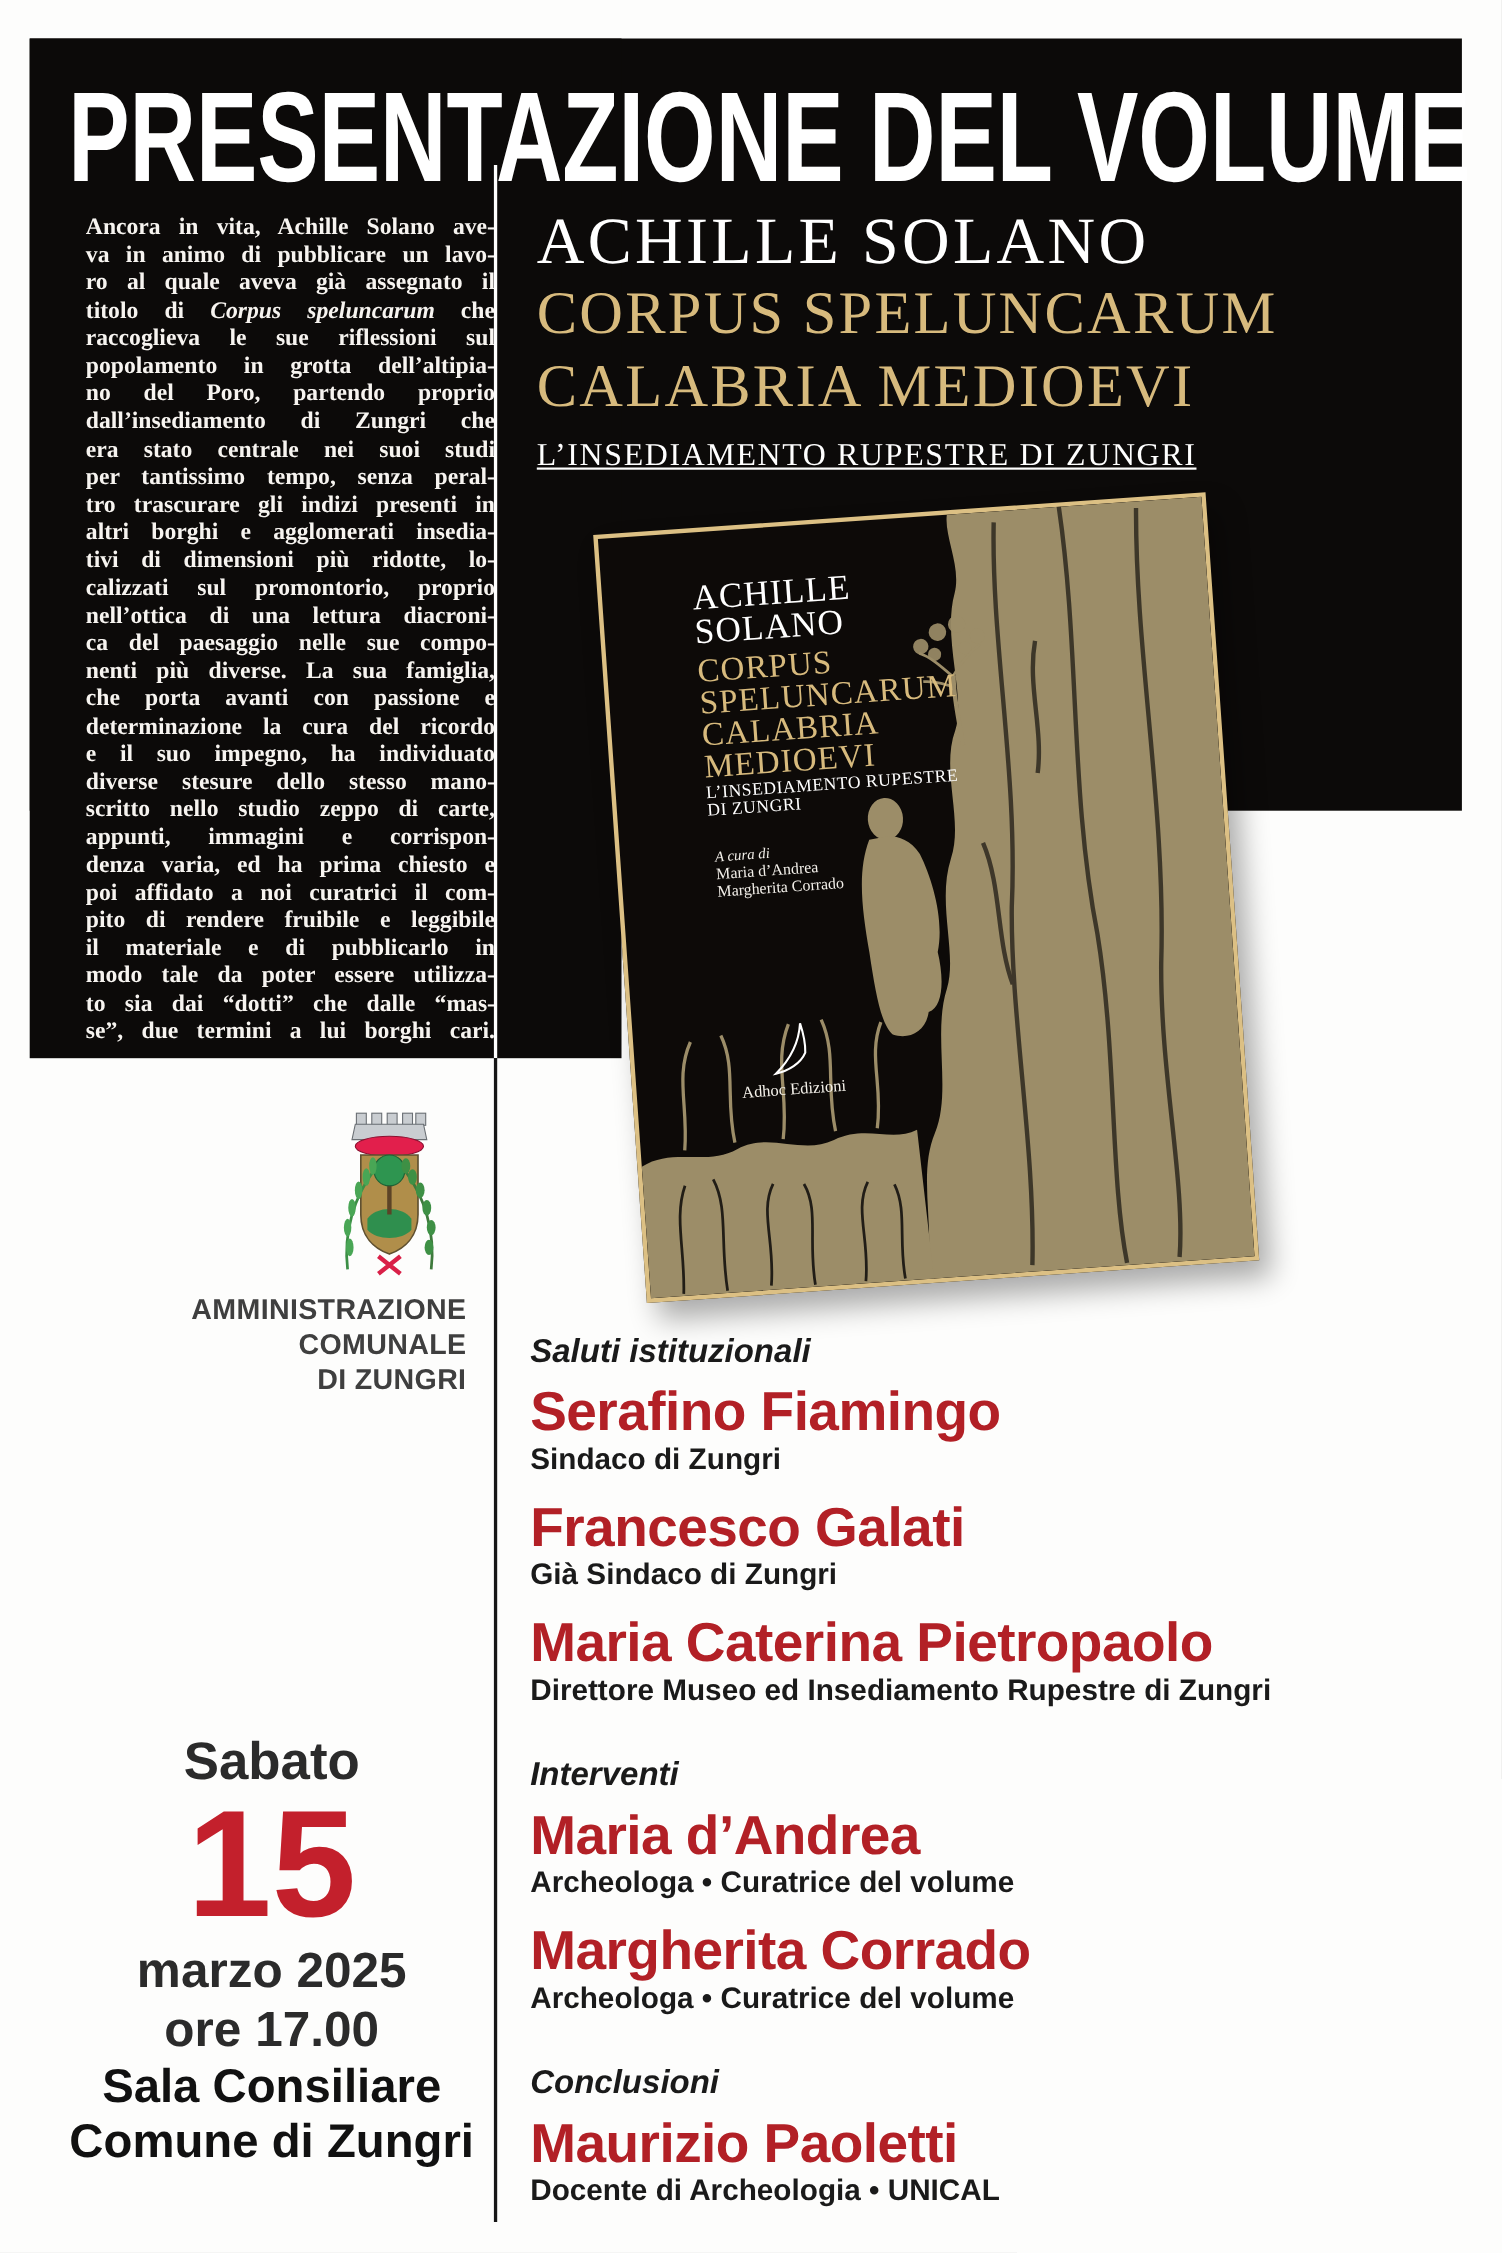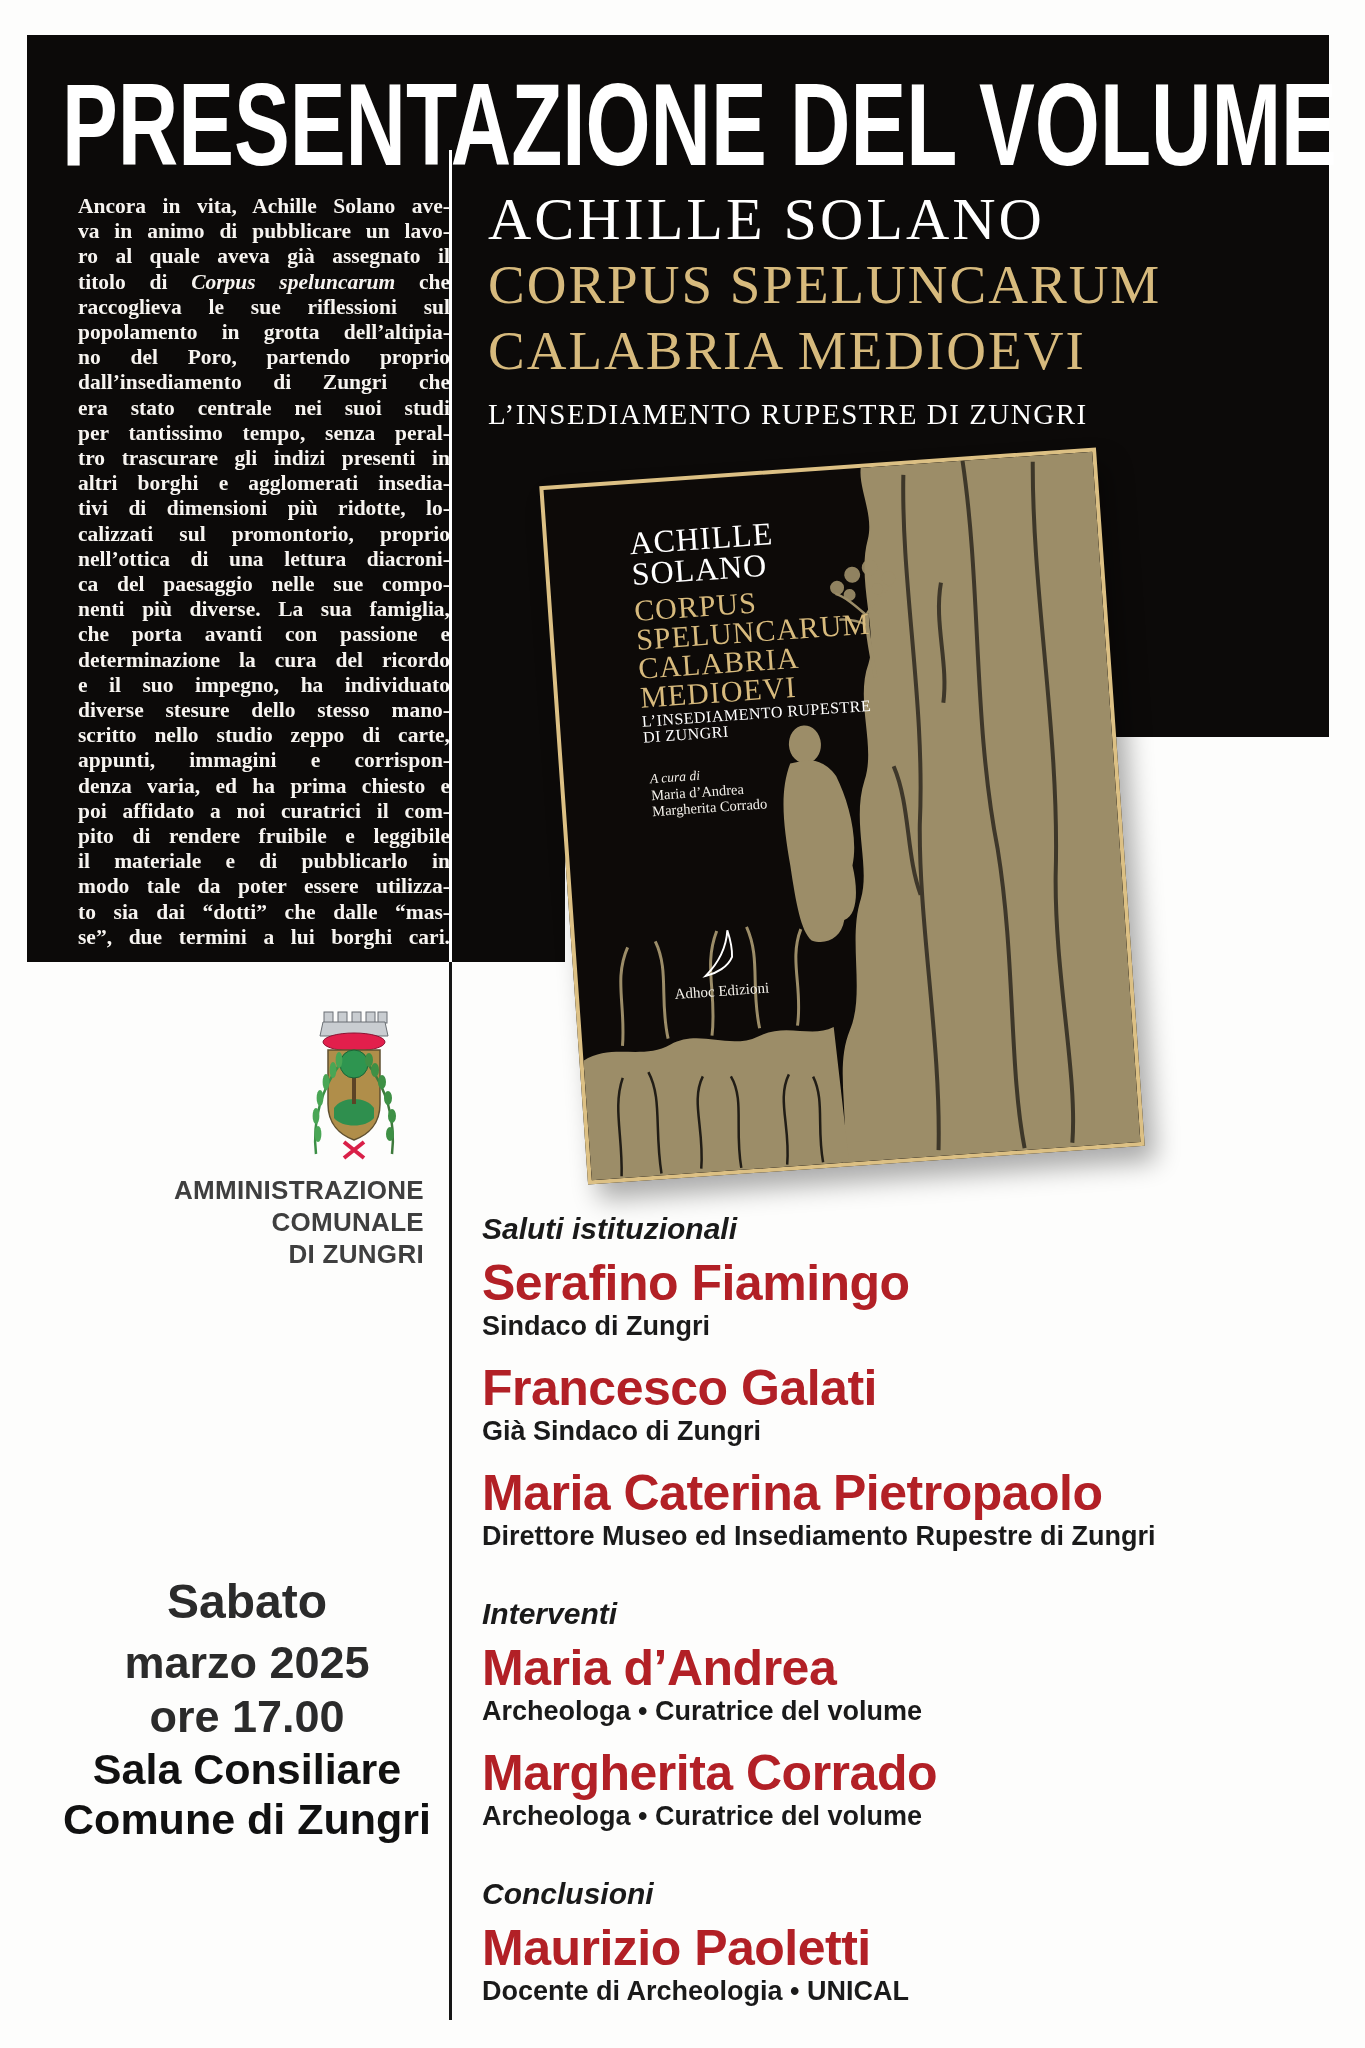--- a/index.html
+++ b/index.html
@@ -32,21 +32,21 @@
   .intro .it{font-style:italic;}
   
   .divider{
     position:absolute; left:449px; top:150px; width:3px; height:1870px;
     background:linear-gradient(to bottom,#ffffff 0,#ffffff 812px,#161616 812px,#161616 100%);
   }
   
   .title-block{position:absolute; left:488px; top:186px; font-family:"Liberation Serif", serif; white-space:nowrap;}
   .t-author{font-size:60px; line-height:66px; color:#fff; letter-spacing:3px;}
   .t-gold{font-size:55px; line-height:66px; color:var(--gold); letter-spacing:2px;}
-  .t-sub{font-size:29px; line-height:34px; color:#fff; letter-spacing:1.5px; margin-top:13px;}
+  .t-sub{font-size:29px; line-height:34px; color:#fff; letter-spacing:1.5px; margin-top:13px;text-decoration:underline;}
   
   .cover{
     position:absolute; left:563px; top:466px; width:550px; height:692px;
     background:#0d0a08; border:4px solid #dcc084;
     transform:rotate(-4deg); transform-origin:center center;
     box-shadow:10px 16px 26px rgba(0,0,0,.33);
   }
   .cover-art{position:absolute; left:0; top:0; width:100%; height:100%;}
   .cover-author{position:absolute; left:82px; top:44px; font-family:"Liberation Serif",serif; font-size:32px; line-height:31px; color:#fff; letter-spacing:1px;}
   .cover-title{position:absolute; left:82px; top:112px; font-family:"Liberation Serif",serif; font-size:30px; line-height:29px; color:var(--gold); letter-spacing:1px;}
@@ -277,19 +277,20 @@
       <div class="speaker">
         <div class="sp-name">Maurizio Paoletti</div>
         <div class="sp-role">Docente di  Archeologia • UNICAL</div>
       </div>
     </div>
 
   </div>
 
   <div class="event">
     <div class="ev-day">Sabato</div>
+    <div class="ev-num">15</div>
     <div class="ev-month">marzo 2025</div>
     <div class="ev-time">ore 17.00</div>
     <div class="ev-venue1">Sala Consiliare</div>
     <div class="ev-venue2">Comune di Zungri</div>
   </div>
 
 </div>
 
 </body></html>

